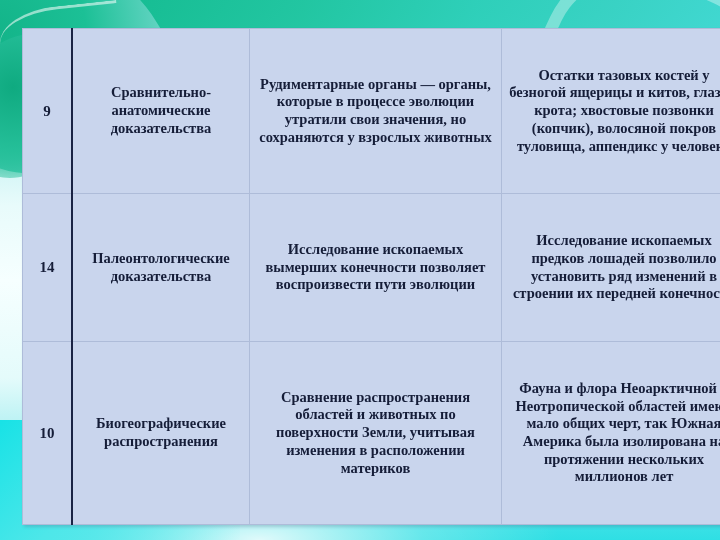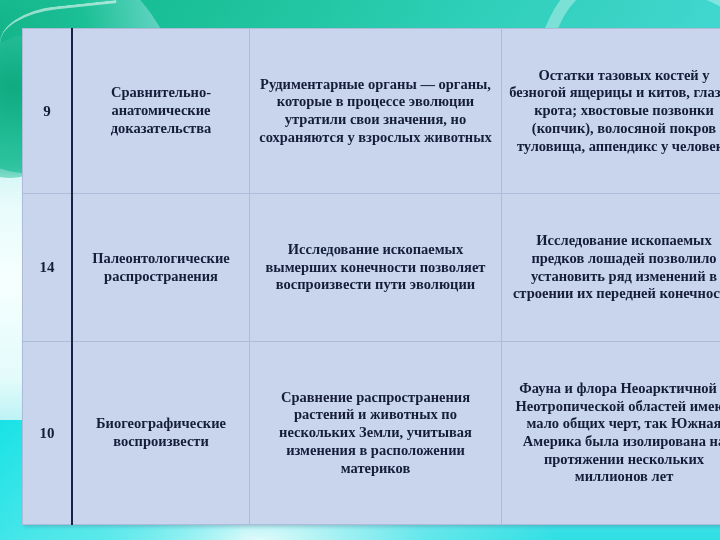--- a/index.html
+++ b/index.html
@@ -165,26 +165,26 @@
   <table id="evidence-table">
     <tbody>
       <tr class="row-1">
         <td class="col-num">9</td>
         <td class="col-name">Сравнительно-анатомические доказательства</td>
         <td class="col-def">Рудиментарные органы — органы, которые в процессе эволюции утратили свои значения, но сохраняются у взрослых животных</td>
         <td class="col-ex">Остатки тазовых костей у безногой ящерицы и китов, глаза у крота; хвостовые позвонки (копчик), волосяной покров туловища, аппендикс у человека</td>
       </tr>
       <tr class="row-2">
         <td class="col-num">14</td>
-        <td class="col-name">Палеонтологические распространения</td>
+        <td class="col-name">Палеонтологические доказательства</td>
         <td class="col-def">Исследование ископаемых вымерших конечности позволяет воспроизвести пути эволюции</td>
         <td class="col-ex">Исследование ископаемых предков лошадей позволило установить ряд изменений в строении их передней конечности</td>
       </tr>
       <tr class="row-3">
         <td class="col-num">10</td>
-        <td class="col-name">Биогеографические воспроизвести</td>
-        <td class="col-def">Сравнение распространения растений и животных по нескольких Земли, учитывая изменения в расположении материков</td>
+        <td class="col-name">Биогеографические распространения</td>
+        <td class="col-def">Сравнение распространения областей и животных по поверхности Земли, учитывая изменения в расположении материков</td>
         <td class="col-ex">Фауна и флора Неоарктичной и Неотропической областей имеют мало общих черт, так Южная Америка была изолирована на протяжении нескольких миллионов лет</td>
       </tr>
     </tbody>
   </table>
 
 </div>
 
 </body></html>

